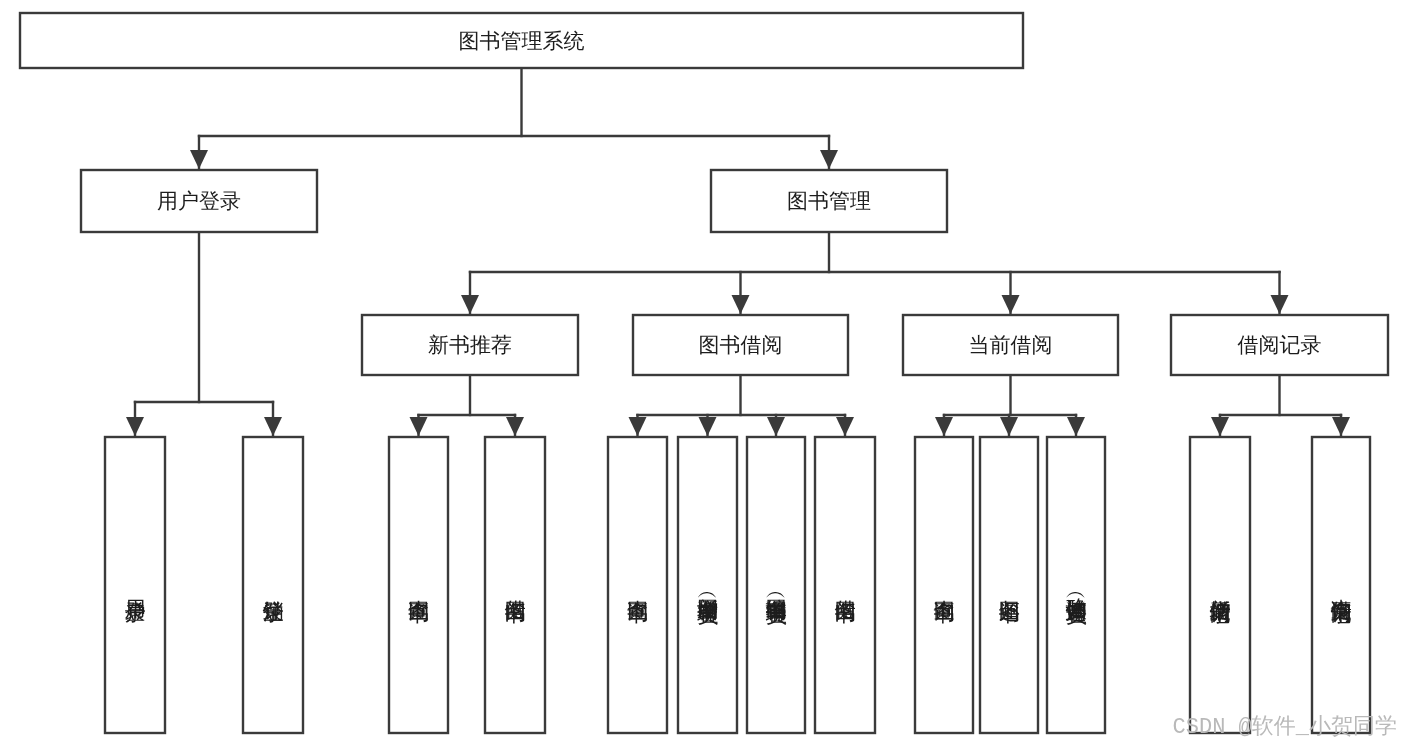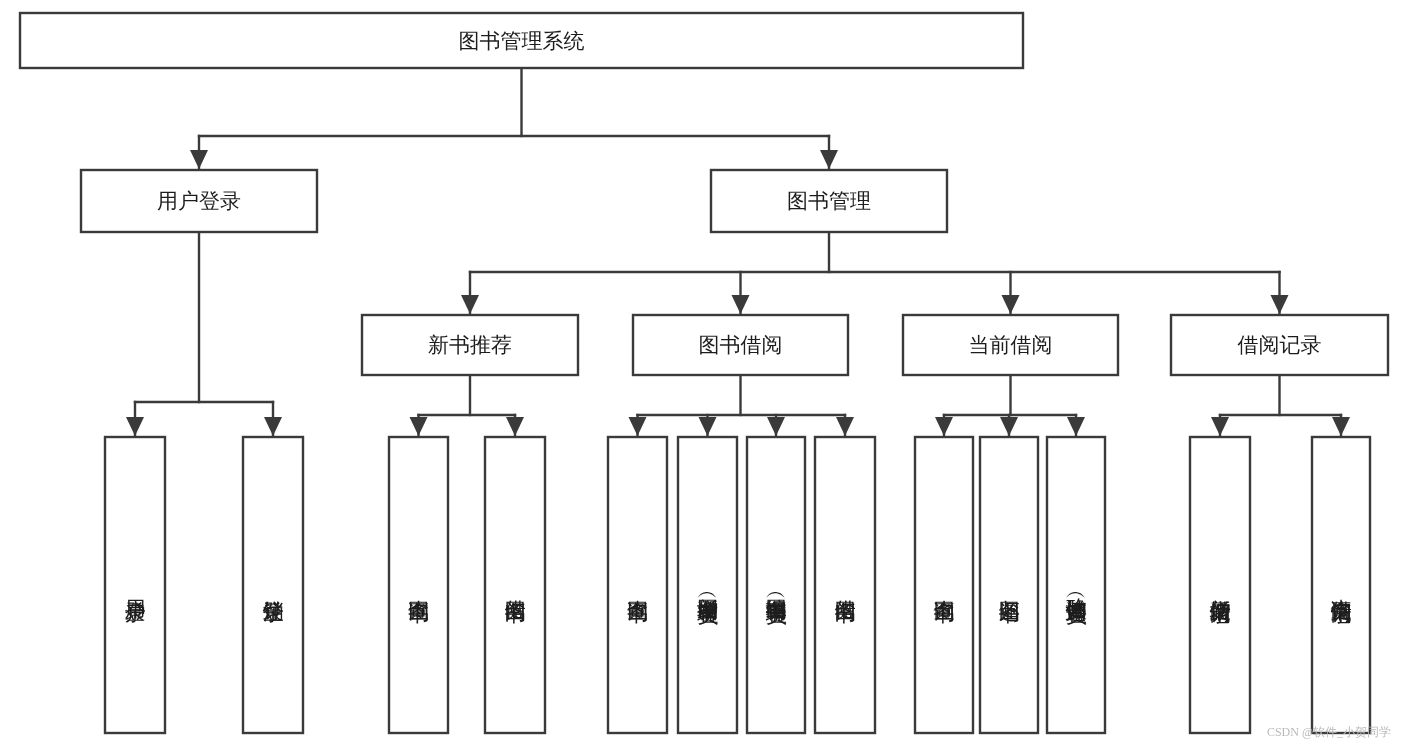--- a/index.html
+++ b/index.html
@@ -54,24 +54,24 @@
     font-size: 21px;
     line-height: 1.06;
     color: #1d1d1d;
     letter-spacing: 1px;
     text-align: center;
     white-space: nowrap;
     pointer-events: none;
   }
   .watermark {
     position: absolute;
-    right: 14px;
+    right: 8px;
     bottom: 6px;
-    font-family: Liberation Serif, serif;
-    font-size: 12px;
+    font-family: Liberation Mono, monospace;
+    font-size: 22px;
     color: #b9b9b9;
     white-space: nowrap;
     user-select: none;
   }
 </style>
 </head>
 <body>
 
 <div id="canvas">
 

